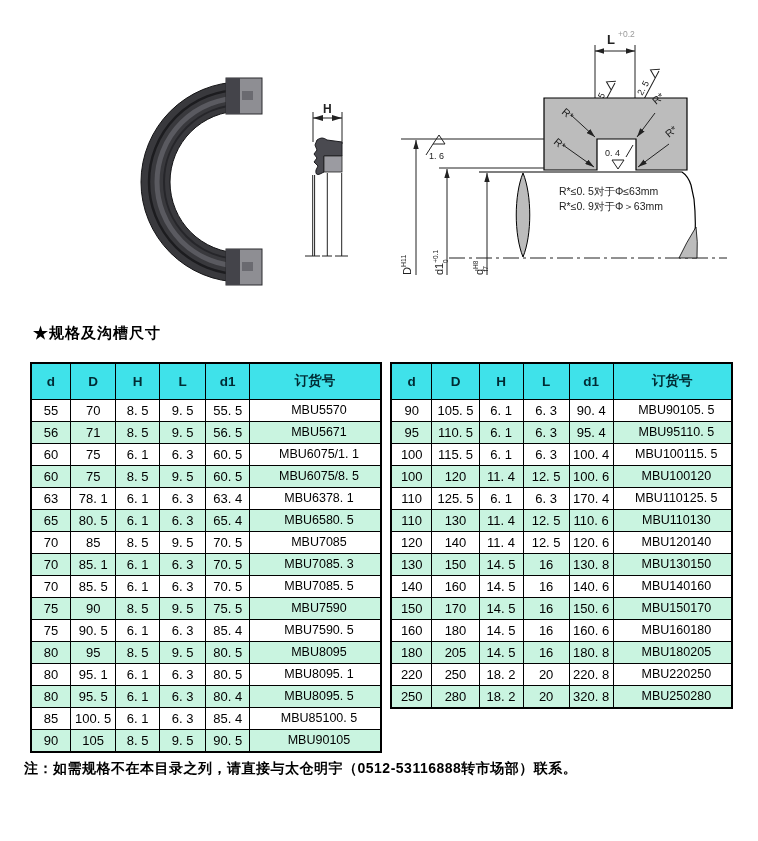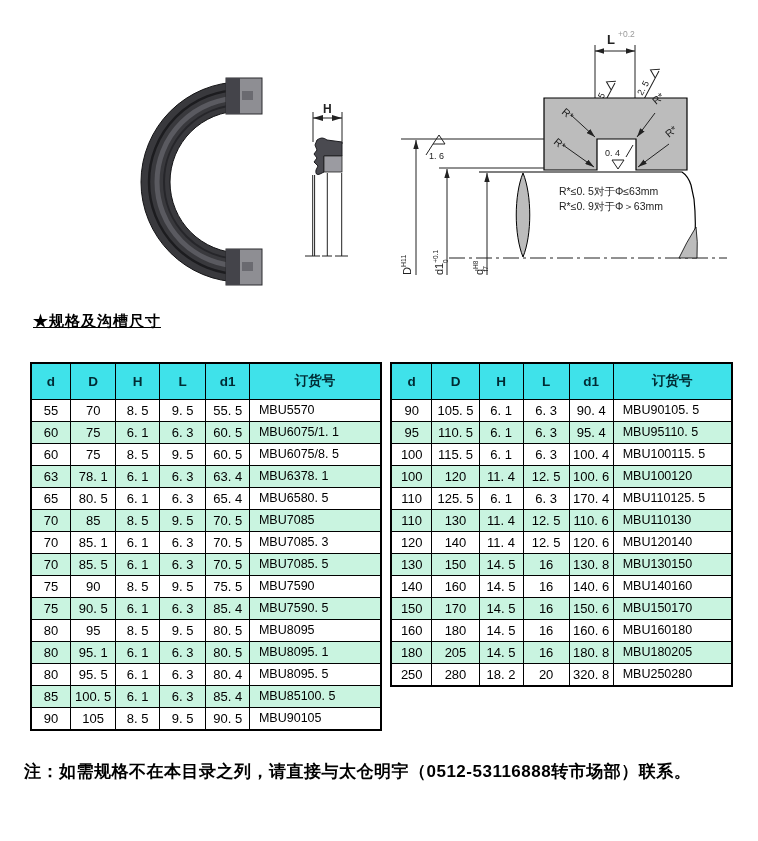--- a/index.html
+++ b/index.html
@@ -15,37 +15,37 @@
   *{margin:0;padding:0;box-sizing:border-box;}
   html,body{background:#ffffff;}
   body{font-family:"Liberation Sans",sans-serif;color:var(--ink);}
   .page{position:relative;width:758px;height:841px;background:#fff;overflow:hidden;}
 
   .fig{position:absolute;}
   #fig-photo{left:78px;top:64px;}
   #fig-profile{left:272px;top:88px;}
   #fig-drawing{left:393px;top:13px;}
 
-  .heading{position:absolute;left:33px;top:312px;font-size:15px;font-weight:700;letter-spacing:1px;color:#000;text-decoration:underline;}
+  .heading{position:absolute;left:33px;top:324px;font-size:15px;font-weight:700;letter-spacing:1px;color:#000;}
 
   .spec-table{position:absolute;border-collapse:collapse;table-layout:fixed;border:2px solid var(--table_border);background:#fff;}
   #table-left{left:30px;top:362px;width:352px;}
   #table-right{left:390px;top:362px;width:343px;}
   .spec-table th{background:var(--header_bg);border:1px solid var(--table_border);height:36px;
     font-size:13.5px;font-weight:700;color:#002b33;text-align:center;}
   .spec-table td{border:1px solid var(--table_border);height:21px;line-height:21px;
     font-size:13px;color:#000;text-align:center;white-space:nowrap;overflow:hidden;padding:0 1px;}
-  .spec-table td.c5{text-align:left;padding-left:9px;font-size:12.5px;}
+  .spec-table td.c5{text-align:center;padding-left:9px;font-size:12.5px;}
   .spec-table tbody tr:nth-child(even){background:var(--row_alt);}
   #table-left th.c0{width:39px}#table-left th.c1{width:45px}#table-left th.c2{width:43px}
   #table-left th.c3{width:46px}#table-left th.c4{width:43px}#table-left th.c5{width:130px}
   #table-right th.c0{width:40px}#table-right th.c1{width:46px}#table-right th.c2{width:43px}
   #table-right th.c3{width:45px}#table-right th.c4{width:43px}#table-right th.c5{width:116px}
 
-  .note{position:absolute;left:24px;top:760px;font-size:17px;font-weight:600;color:#000;letter-spacing:0.5px;}
+  .note{position:absolute;left:24px;top:760px;font-size:14px;font-weight:600;color:#000;letter-spacing:0.5px;}
 
   svg text{font-family:"Liberation Sans",sans-serif;fill:#222;}
 </style>
 </head>
 <body>
 
 <div class="page">
 
   <svg id="fig-photo" class="fig" width="190" height="235" viewBox="0 0 190 235">
     <g>
@@ -173,20 +173,28 @@
       <tbody>
         <tr>
           <td class="c0">55</td>
           <td class="c1">70</td>
           <td class="c2">8. 5</td>
           <td class="c3">9. 5</td>
           <td class="c4">55. 5</td>
           <td class="c5">MBU5570</td>
         </tr>
         <tr>
+          <td class="c0">56</td>
+          <td class="c1">71</td>
+          <td class="c2">8. 5</td>
+          <td class="c3">9. 5</td>
+          <td class="c4">56. 5</td>
+          <td class="c5">MBU5671</td>
+        </tr>
+        <tr>
           <td class="c0">60</td>
           <td class="c1">75</td>
           <td class="c2">6. 1</td>
           <td class="c3">6. 3</td>
           <td class="c4">60. 5</td>
           <td class="c5">MBU6075/1. 1</td>
         </tr>
         <tr>
           <td class="c0">60</td>
           <td class="c1">75</td>
@@ -395,20 +403,28 @@
         </tr>
         <tr>
           <td class="c0">180</td>
           <td class="c1">205</td>
           <td class="c2">14. 5</td>
           <td class="c3">16</td>
           <td class="c4">180. 8</td>
           <td class="c5">MBU180205</td>
         </tr>
         <tr>
+          <td class="c0">220</td>
+          <td class="c1">250</td>
+          <td class="c2">18. 2</td>
+          <td class="c3">20</td>
+          <td class="c4">220. 8</td>
+          <td class="c5">MBU220250</td>
+        </tr>
+        <tr>
           <td class="c0">250</td>
           <td class="c1">280</td>
           <td class="c2">18. 2</td>
           <td class="c3">20</td>
           <td class="c4">320. 8</td>
           <td class="c5">MBU250280</td>
         </tr>
       </tbody>
     </table>
 

